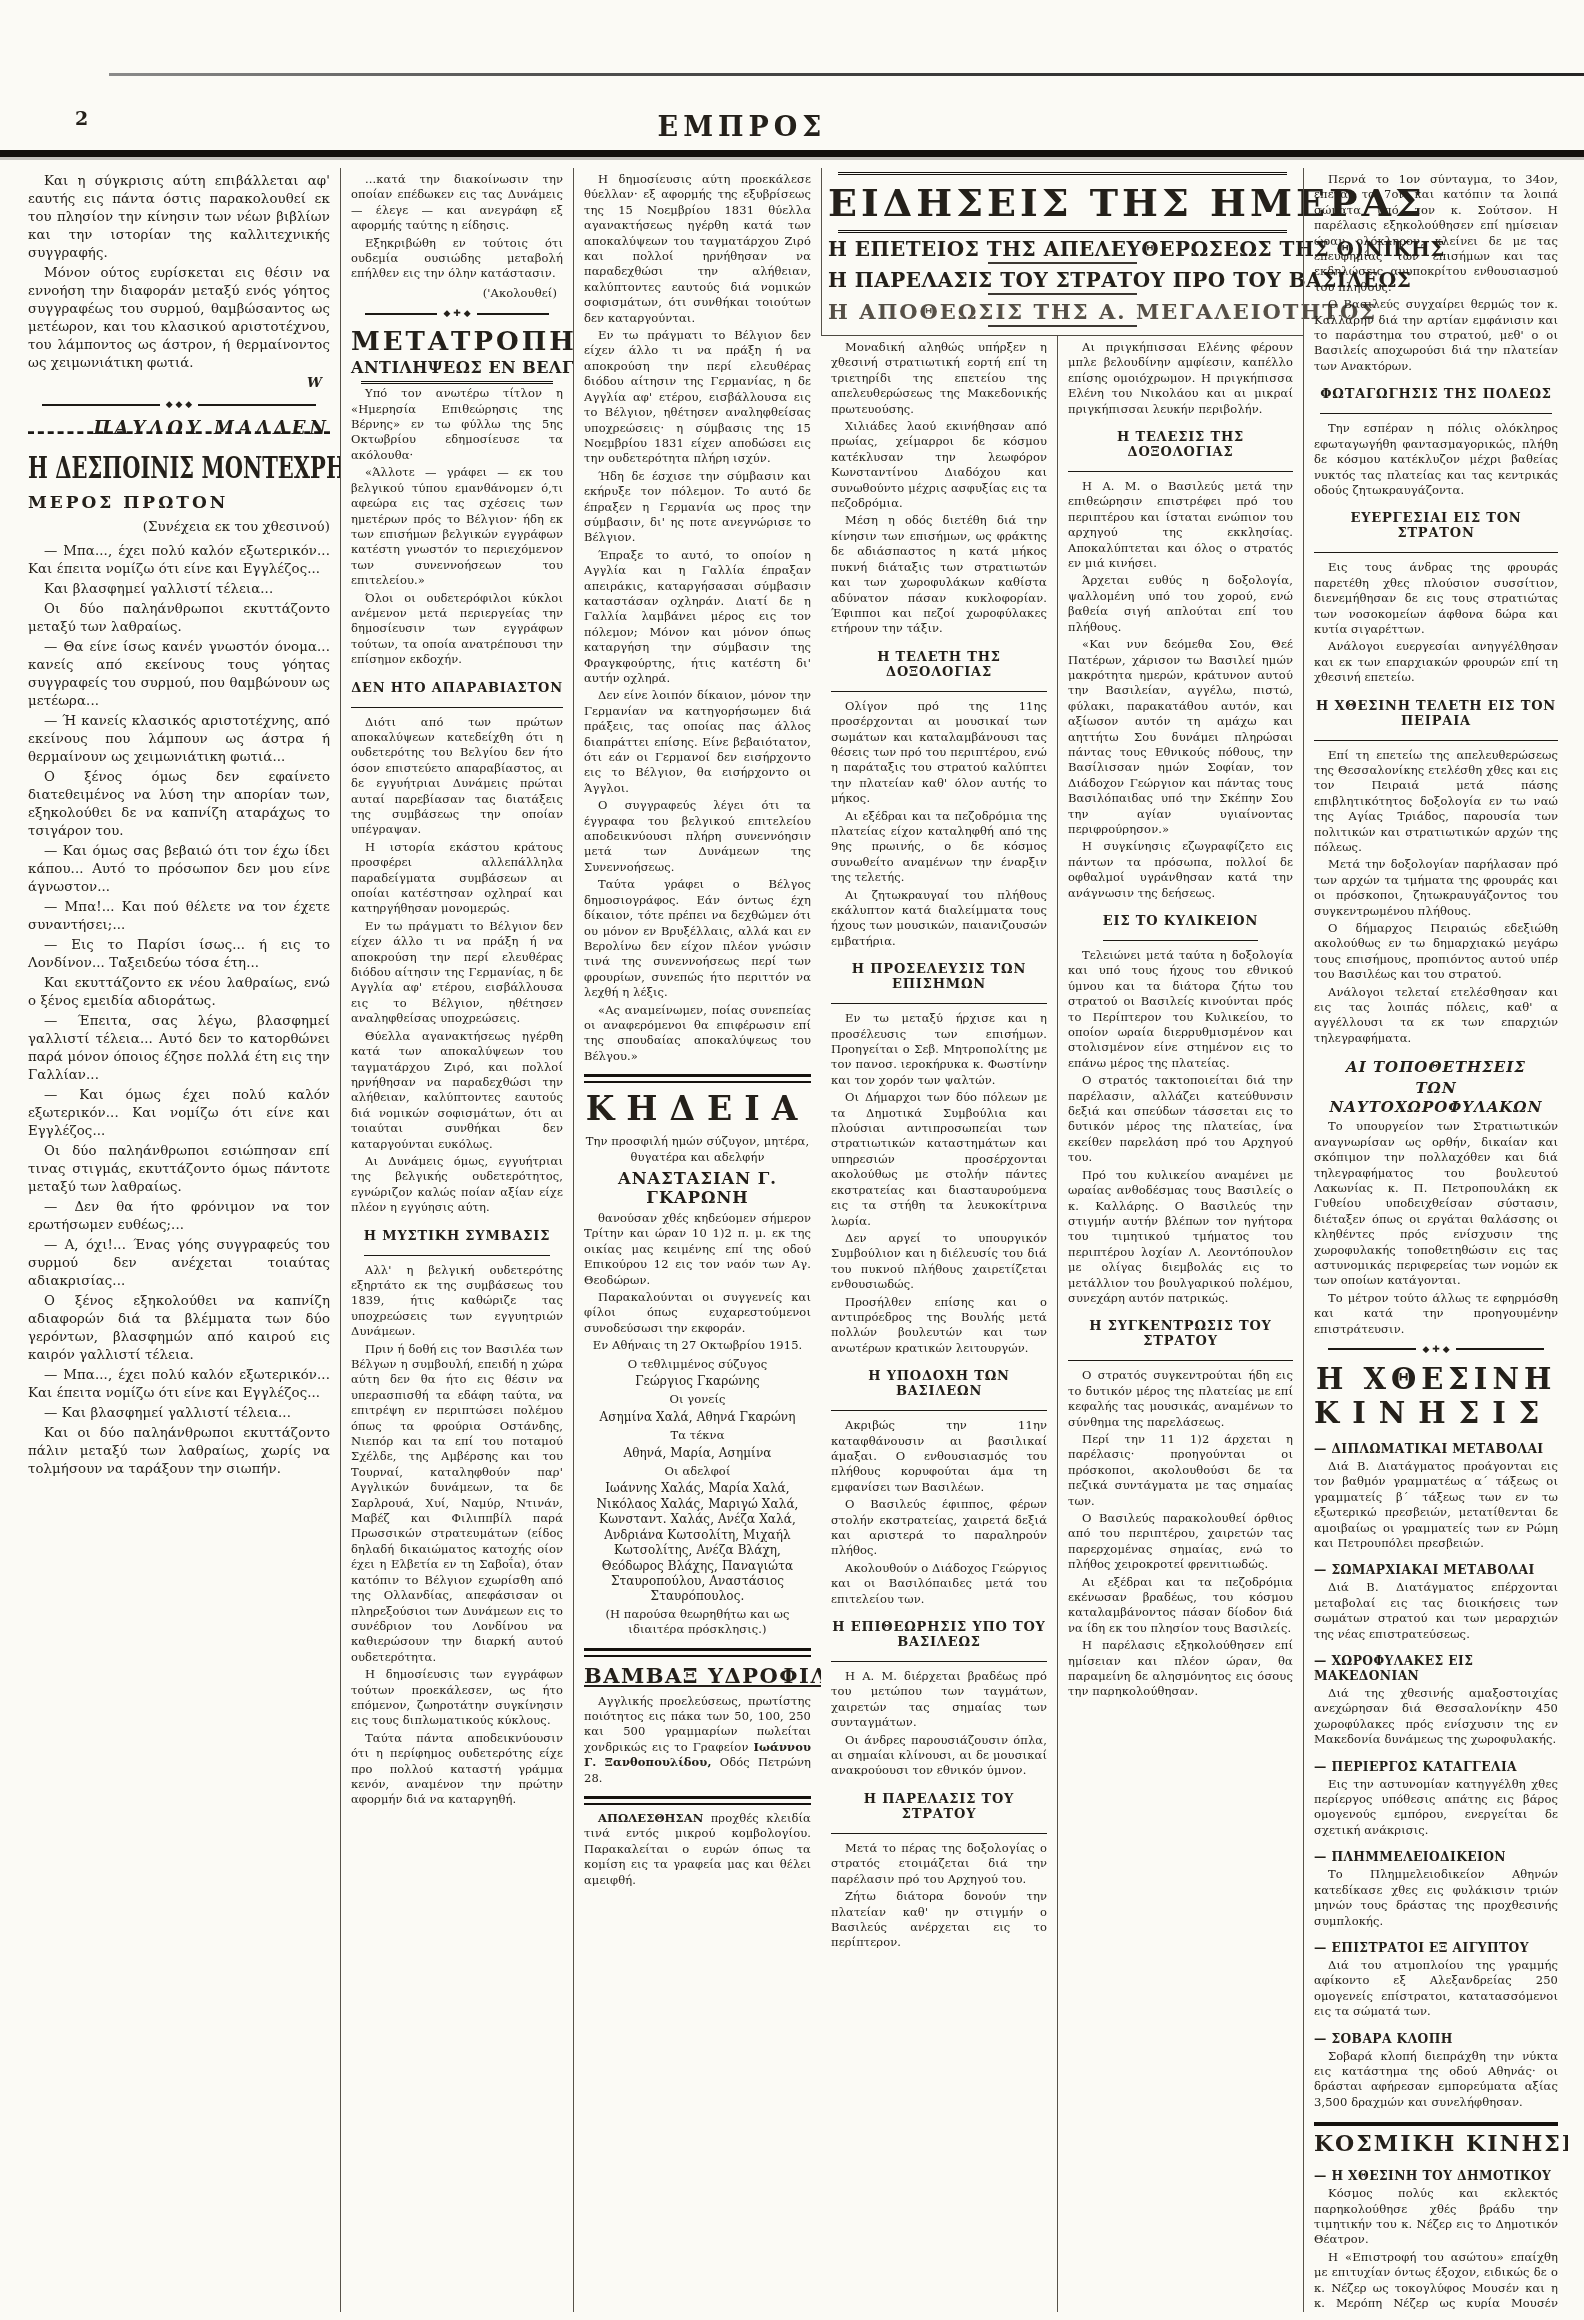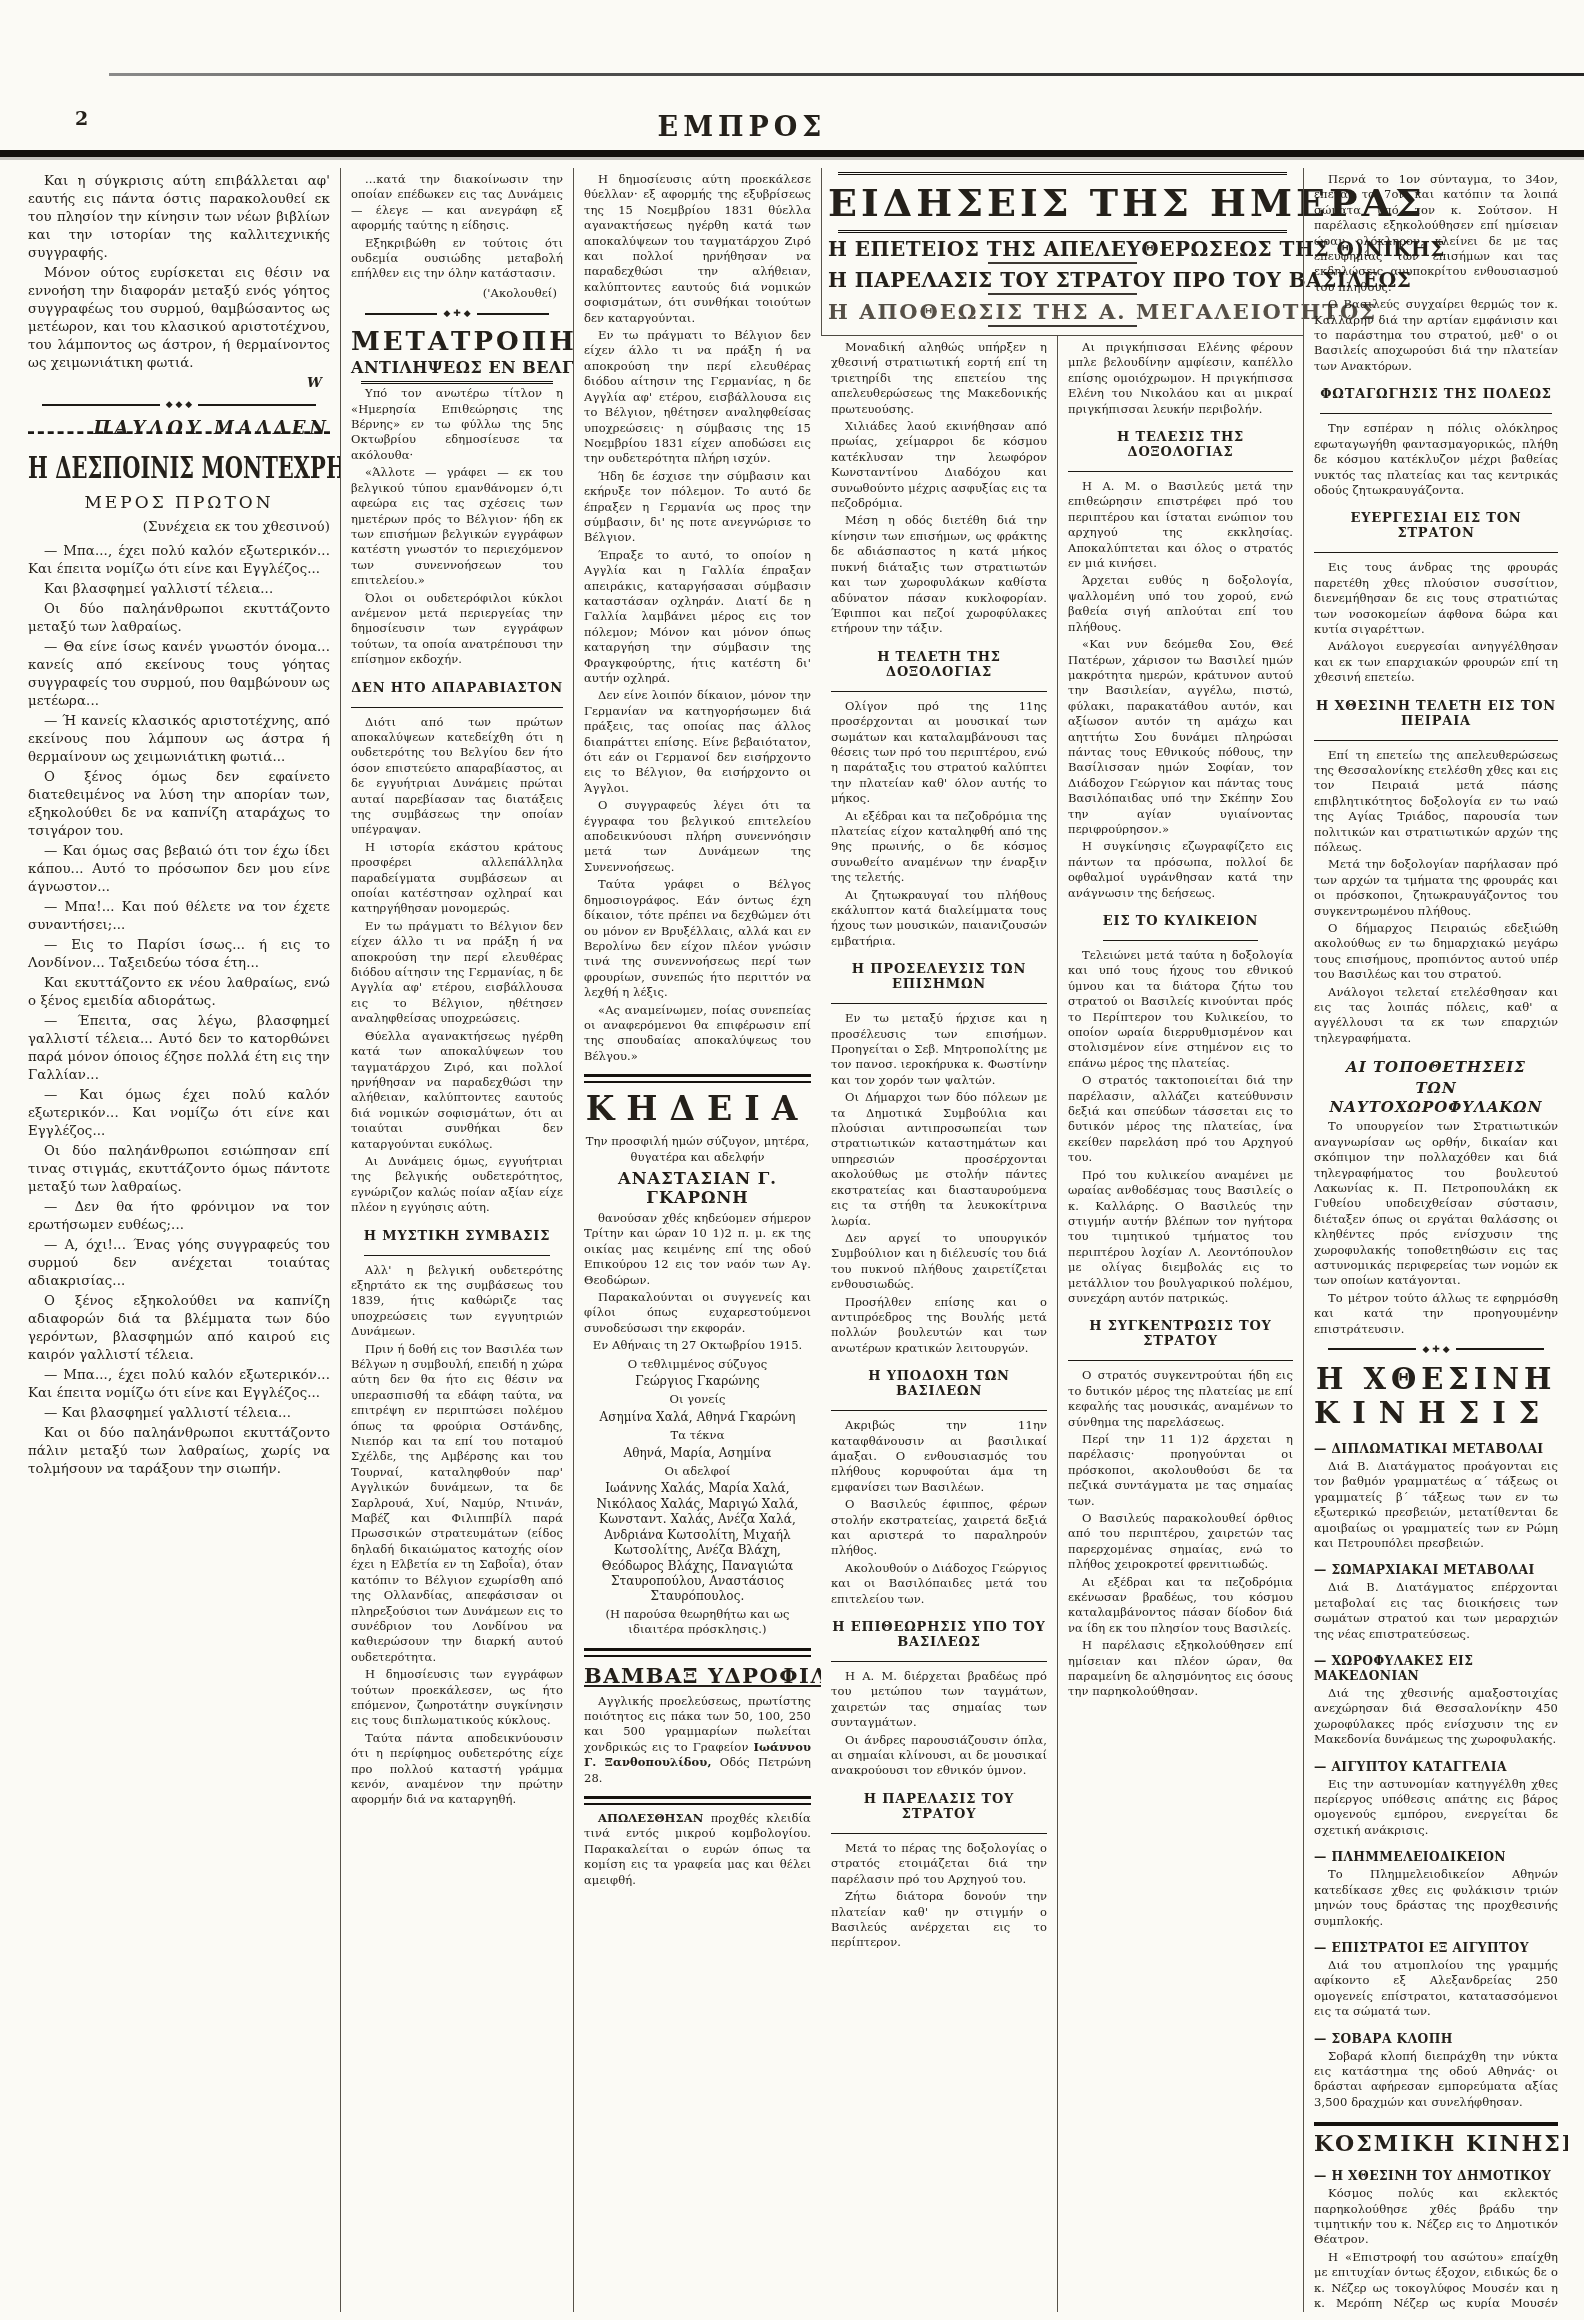--- a/index.html
+++ b/index.html
@@ -31,21 +31,21 @@
   .sig{text-align:right;font-style:italic;font-weight:bold;text-indent:0;margin:2px 8px 6px 0;}
   .tbc{text-align:right;text-indent:0;font-size:11.5px;margin:4px 6px 2px 0;}
   .orn{display:flex;align-items:center;margin:8px 14px;}
   .orn::before,.orn::after{content:"";flex:1;border-top:2px solid #1c1915;}
   .orn span{padding:0 6px;font-size:9px;line-height:9px;}
   .novel-author{text-align:right;font-style:italic;font-weight:bold;font-size:18px;
                 letter-spacing:4px;margin:2px 0 4px;}
   .novel-title{text-align:center;font-weight:bold;font-size:21px;letter-spacing:0;
                line-height:46px;transform:scaleY(1.45);transform-origin:center;
                border-top:2px dashed #1c1915;border-bottom:0;white-space:nowrap;}
-  .novel-part{text-align:center;font-weight:normal;font-size:17px;letter-spacing:3px;margin:2px 0 6px;}
+  .novel-part{font-weight:bold;font-size:17px;letter-spacing:3px;margin:2px 0 6px;}
   .cont-note{text-align:right;font-size:11.4px;margin:0 0 6px;}
   .sh{text-align:center;font-weight:bold;font-size:13px;letter-spacing:0.8px;margin:12px 0 7px;
       text-indent:0;}
   .sh .u{display:inline-block;border-bottom:1.5px solid #1c1915;padding-bottom:12px;}
   .sh-it{text-align:center;font-weight:bold;font-style:italic;font-size:15px;letter-spacing:1px;
          margin:12px 0 2px;line-height:19px;}
   .h1{font-size:38px;font-weight:bold;letter-spacing:4px;white-space:nowrap;line-height:51px;
       margin:0;}
   .hrule{border-top:3px double #14110d;margin:2px 10px;}
   .deck{font-weight:bold;white-space:nowrap;margin:4px 0 0;}
@@ -315,21 +315,21 @@
         </div>
           <div>
           <div class="di">— ΣΩΜΑΡΧΙΑΚΑΙ ΜΕΤΑΒΟΛΑΙ</div>
           <p>Διά Β. Διατάγματος επέρχονται μεταβολαί εις τας διοικήσεις των σωμάτων στρατού και των μεραρχιών της νέας επιστρατεύσεως.</p>
         </div>
           <div>
           <div class="di">— ΧΩΡΟΦΥΛΑΚΕΣ ΕΙΣ ΜΑΚΕΔΟΝΙΑΝ</div>
           <p>Διά της χθεσινής αμαξοστοιχίας ανεχώρησαν διά Θεσσαλονίκην 450 χωροφύλακες πρός ενίσχυσιν της εν Μακεδονία δυνάμεως της χωροφυλακής.</p>
         </div>
           <div>
-          <div class="di">— ΑΙΓΥΠΤΟΥ ΚΑΤΑΓΓΕΛΙΑ</div>
+          <div class="di">— ΠΕΡΙΕΡΓΟΣ ΚΑΤΑΓΓΕΛΙΑ</div>
           <p>Εις την αστυνομίαν κατηγγέλθη χθες περίεργος υπόθεσις απάτης εις βάρος ομογενούς εμπόρου, ενεργείται δε σχετική ανάκρισις.</p>
         </div>
           <div>
           <div class="di">— ΠΛΗΜΜΕΛΕΙΟΔΙΚΕΙΟΝ</div>
           <p>Το Πλημμελειοδικείον Αθηνών κατεδίκασε χθες εις φυλάκισιν τριών μηνών τους δράστας της προχθεσινής συμπλοκής.</p>
         </div>
           <div>
           <div class="di">— ΕΠΙΣΤΡΑΤΟΙ ΕΞ ΑΙΓΥΠΤΟΥ</div>
           <p>Διά του ατμοπλοίου της γραμμής αφίκοντο εξ Αλεξανδρείας 250 ομογενείς επίστρατοι, κατατασσόμενοι εις τα σώματά των.</p>
         </div>

